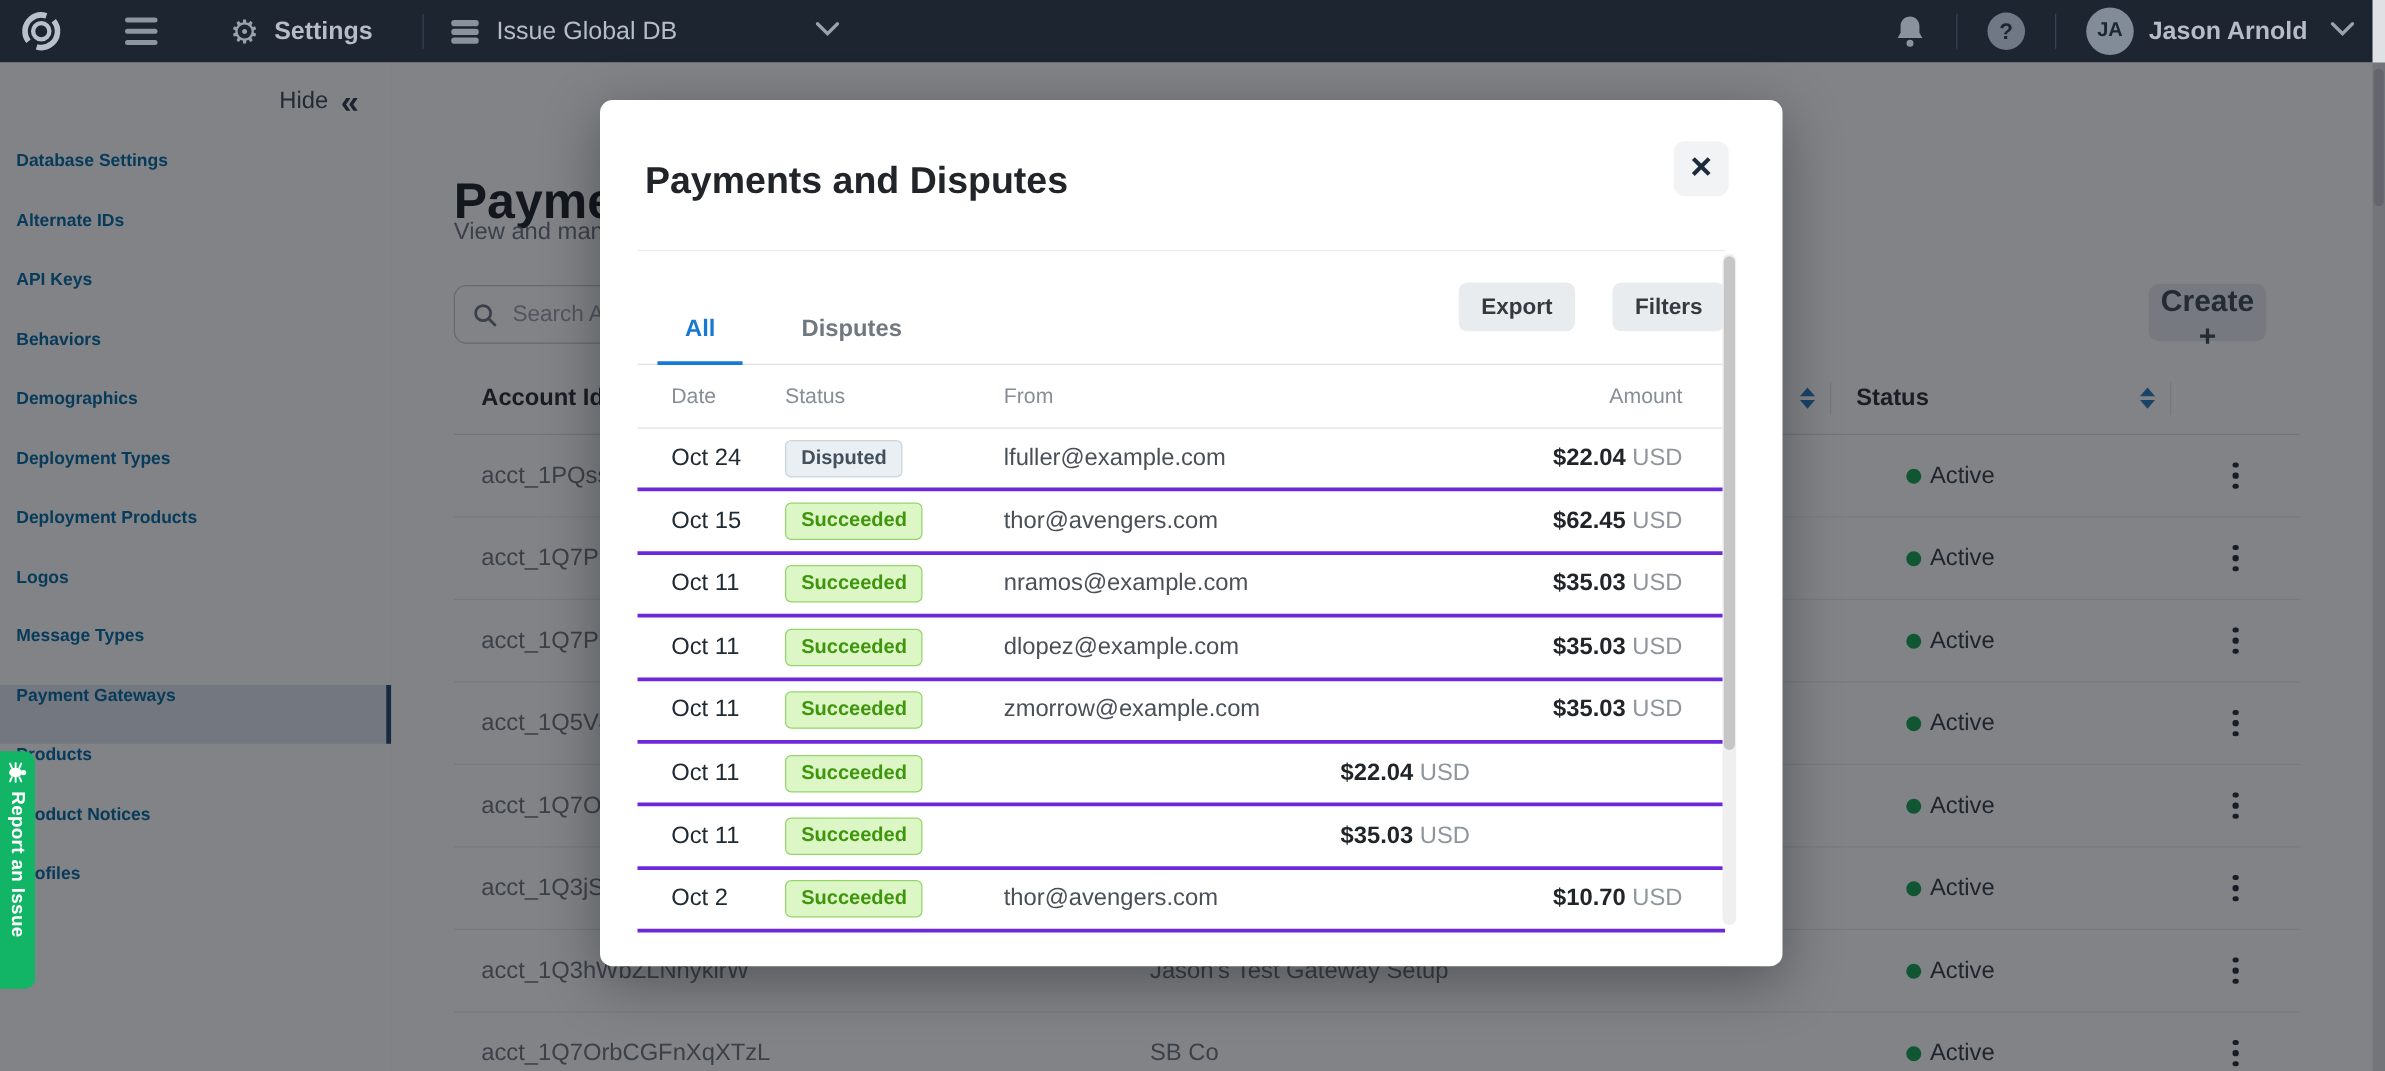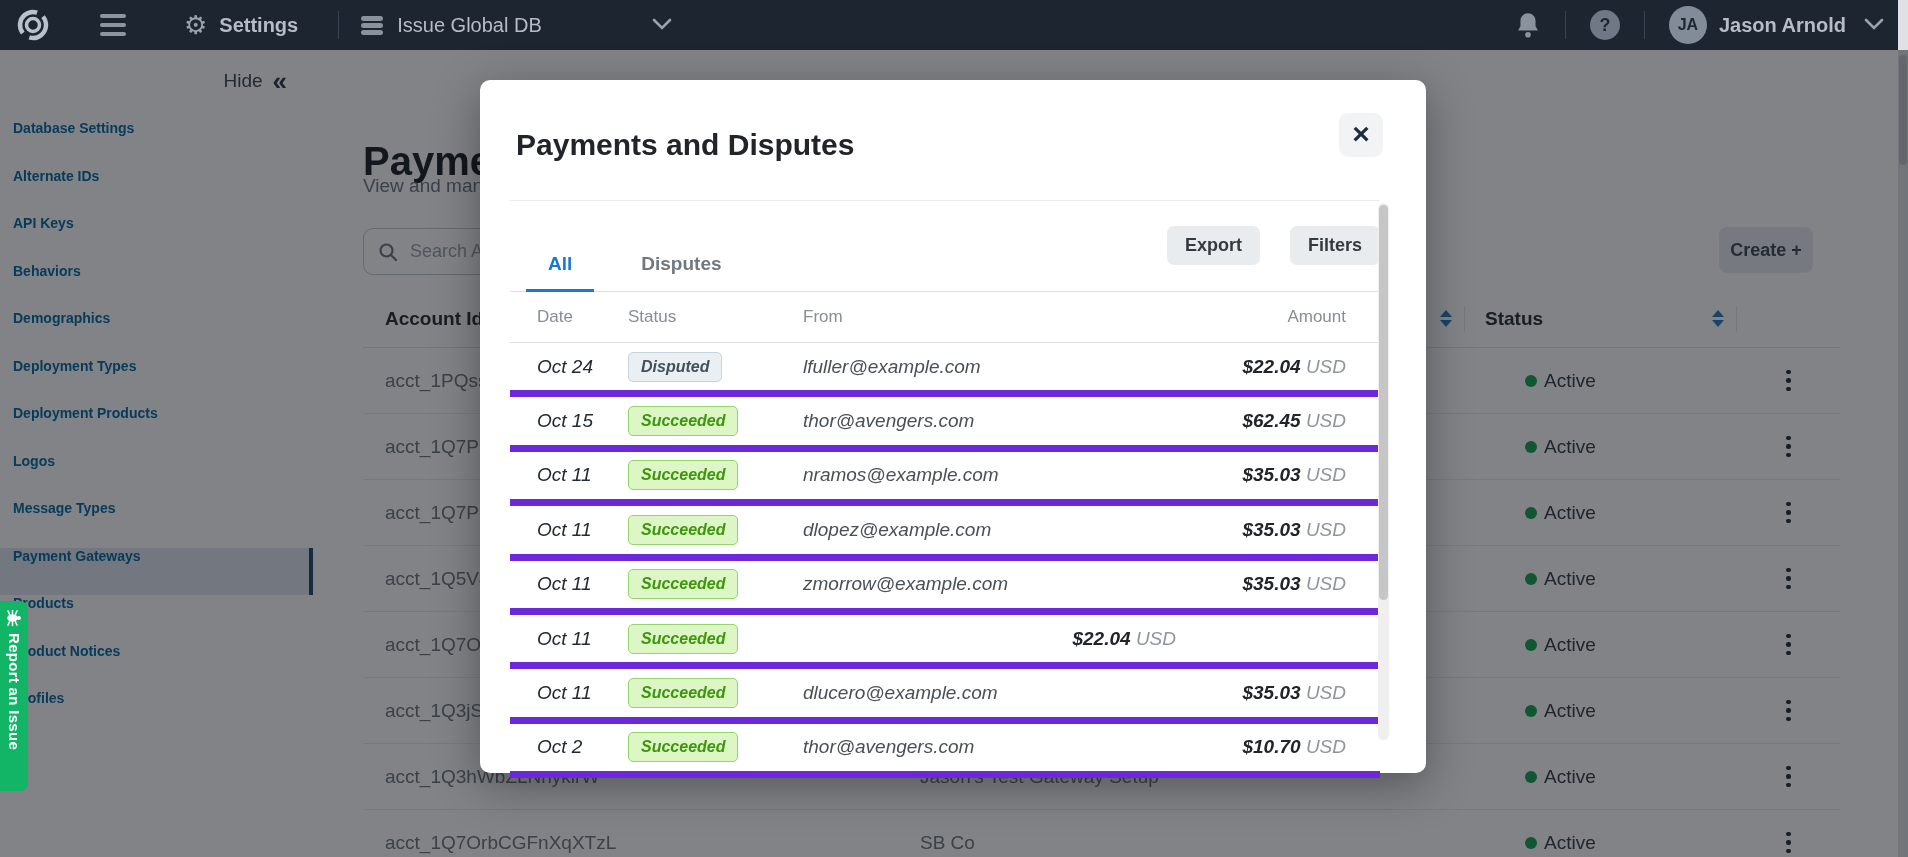--- a/index.html
+++ b/index.html
@@ -44,21 +44,21 @@
   .report-tab svg{margin:8px 0 6px 0;transform:rotate(90deg);}
 
   
   .main{position:absolute;left:313px;top:50px;width:1585px;height:807px;background:#ffffff;}
   .page-title{position:absolute;left:50px;top:62px;font-size:40px;font-weight:700;color:#1a1f24;white-space:nowrap;}
   .page-sub{position:absolute;left:50px;top:125px;font-size:19px;color:#6b7580;white-space:nowrap;}
   .search-wrap{position:absolute;left:50px;top:178px;width:430px;height:45px;border:1px solid #c3cad1;border-radius:10px;display:flex;align-items:center;background:#fff;}
   .search-wrap svg{margin:0 10px 0 14px;}
   .search-wrap input{border:none;outline:none;font-size:18px;color:#3c434b;width:330px;background:transparent;}
   .search-wrap input::placeholder{color:#9aa2ab;}
-  .create-btn{position:absolute;left:1406px;top:177px;width:94px;height:46px;border:none;border-radius:8px;background:#e9edf0;color:#3f4850;font-size:18px;font-weight:600;cursor:pointer;}
+  .create-btn{position:absolute;left:1406px;top:177px;width:94px;height:46px;border:none;border-radius:8px;background:#e9edf0;color:#3f4850;font-size:24px;font-weight:600;cursor:pointer;}
 
   .bg-table{position:absolute;left:50px;top:240px;width:1477px;}
   .bgt-grid{display:grid;grid-template-columns:557px 545px 272px 103px;align-items:center;}
   .bgt-header{height:57px;border-bottom:1px solid #dfe3e8;}
   .bgt-header .hcell{display:flex;align-items:center;height:26px;font-size:19px;font-weight:700;color:#262b31;}
   .hcell.h-id{padding-left:22px;}
   .hcell.h-status{padding-left:20px;}
   .hcell .spacer{flex:1;}
   .hcell .vdiv{width:1px;height:26px;background:#e3e6ea;margin-left:12px;}
   .sort{display:flex;flex-direction:column;gap:3px;cursor:pointer;}
@@ -83,21 +83,21 @@
   .modal-content{position:absolute;left:30px;top:120px;width:870px;height:545px;border-top:1px solid #e9ecef;}
   .m-toolbar{position:relative;height:90px;border-bottom:1px solid #dee2e6;}
   .m-tabs{position:absolute;left:16px;bottom:-1px;display:flex;gap:47px;}
   .m-tab{padding:0 0 14px 0;font-size:19px;font-weight:700;color:#707880;cursor:pointer;border-bottom:3px solid transparent;margin-top:26px;}
   .m-tab.active{color:#1878d6;border-bottom-color:#1878d6;padding:0 22px 14px 22px;}
   .m-buttons{position:absolute;right:0;bottom:26px;display:flex;gap:30px;justify-content:flex-end;}
   .m-btn{border:none;border-radius:7px;background:#e9ecef;color:#343a40;font-size:18px;font-weight:700;padding:9px 18px;cursor:pointer;}
   .m-grid{display:grid;grid-template-columns:91px 175px 1fr 170px;align-items:center;padding:0 34px 0 27px;}
   .m-thead{height:50px;border-bottom:1px solid #dee2e6;font-size:17px;color:#868e96;}
   .m-thead .col-amount{text-align:right;}
-  .m-row{height:47.4px;border-bottom:7px solid #6d28d9;font-style:italic;}
+  .m-row{height:47.4px;border-bottom:3px solid #6d28d9;}
   .m-row .cell-date{font-size:19px;color:#212b33;}
   .m-row .cell-from{font-size:19px;color:#495057;}
   .m-row .cell-amount{text-align:right;font-size:19px;color:#8f959c;}
   .m-row .cell-amount b{color:#212529;font-weight:700;}
   .badge{display:inline-block;font-size:16px;font-weight:700;padding:5px 12px;border-radius:5px;border:1px solid transparent;}
   .badge.val-disputed{background:#eaeff3;border-color:#c8d4dc;color:#41505c;}
   .badge.val-succeeded{background:#dcf7c5;border-color:#94d56b;color:#3f960d;}
   .modal-scrollbar{position:absolute;left:898px;top:123px;width:11px;height:537px;background:#efefef;border-radius:6px;}
   .modal-scrollbar .thumb{position:absolute;left:1px;top:2px;width:9px;height:395px;border-radius:5px;background:#c6c6c6;}
 </style>
@@ -509,21 +509,20 @@
               <b>$22.04</b>
               <span>USD</span>
             </div>
           </div>
 
           <div class="m-grid m-row">
             <div class="cell-date">Oct 11</div>
             <div class="cell-status">
               <span class="badge val-succeeded">Succeeded</span>
             </div>
-            <div class="cell-from">dlucero@example.com</div>
             <div class="cell-amount">
               <b>$35.03</b>
               <span>USD</span>
             </div>
           </div>
 
           <div class="m-grid m-row">
             <div class="cell-date">Oct 2</div>
             <div class="cell-status">
               <span class="badge val-succeeded">Succeeded</span>

